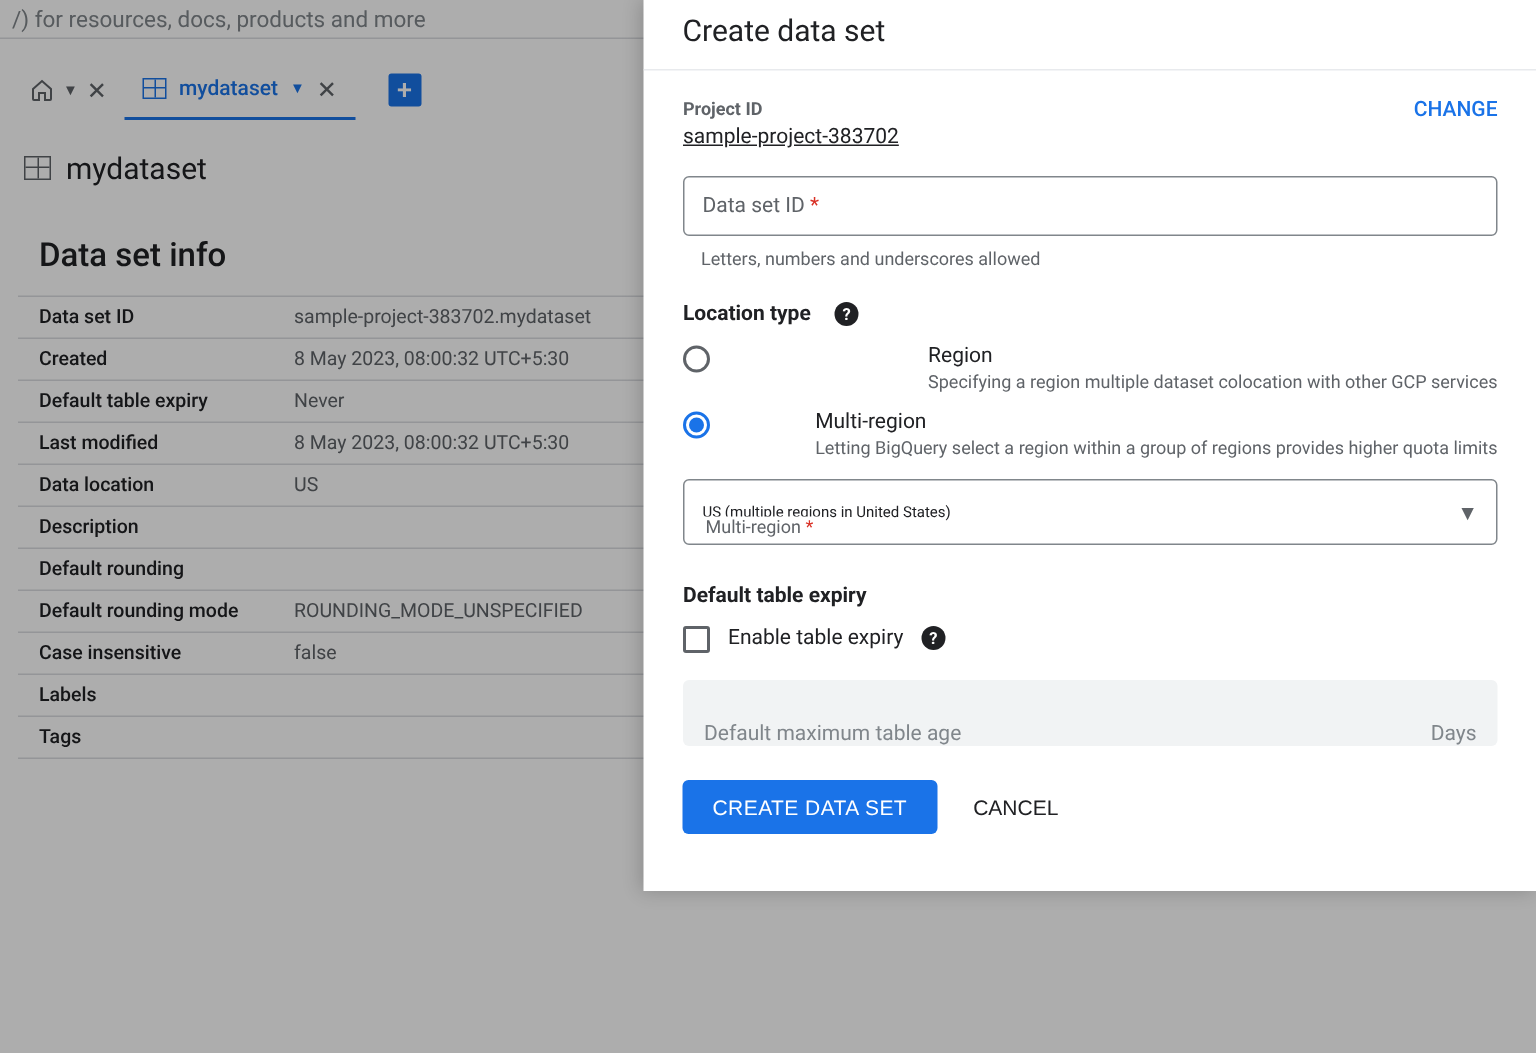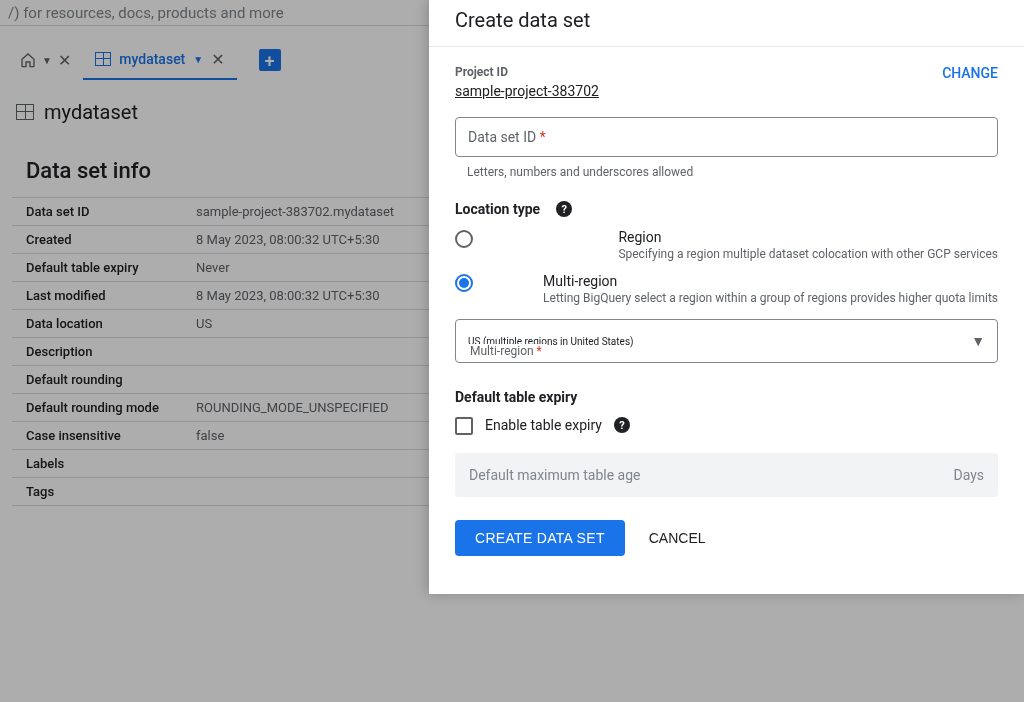--- a/index.html
+++ b/index.html
@@ -183,21 +183,21 @@
   .select-outline .sel-val { font-size:10px; color:#202124; flex:1; }
   .select-outline .caret { color:#5f6368; }
   .checkbox-row { display:flex; align-items:flex-start; gap:12px; margin-top:12px; }
   .checkbox {
     width:18px; height:18px; border:2px solid #5f6368; border-radius:2px;
   }
   .disabled-input {
     margin-top:18px;
     width:100%; height:44px;
     background:#f1f3f4; border-radius:4px;
-    display:flex; align-items:center; justify-content:space-between;
+    display:flex; align-items:flex-end; justify-content:space-between;
     padding:0 14px;
     color:#80868b; font-size:14px;
   }
   .adv-row {
     display:flex; justify-content:flex-start; align-items:center;
     margin-top:26px;
   }
   .adv-title { font-size:18px; font-weight:500; color:#202124; }
   .panel-footer {
     padding: 18px 26px 38px 26px;

